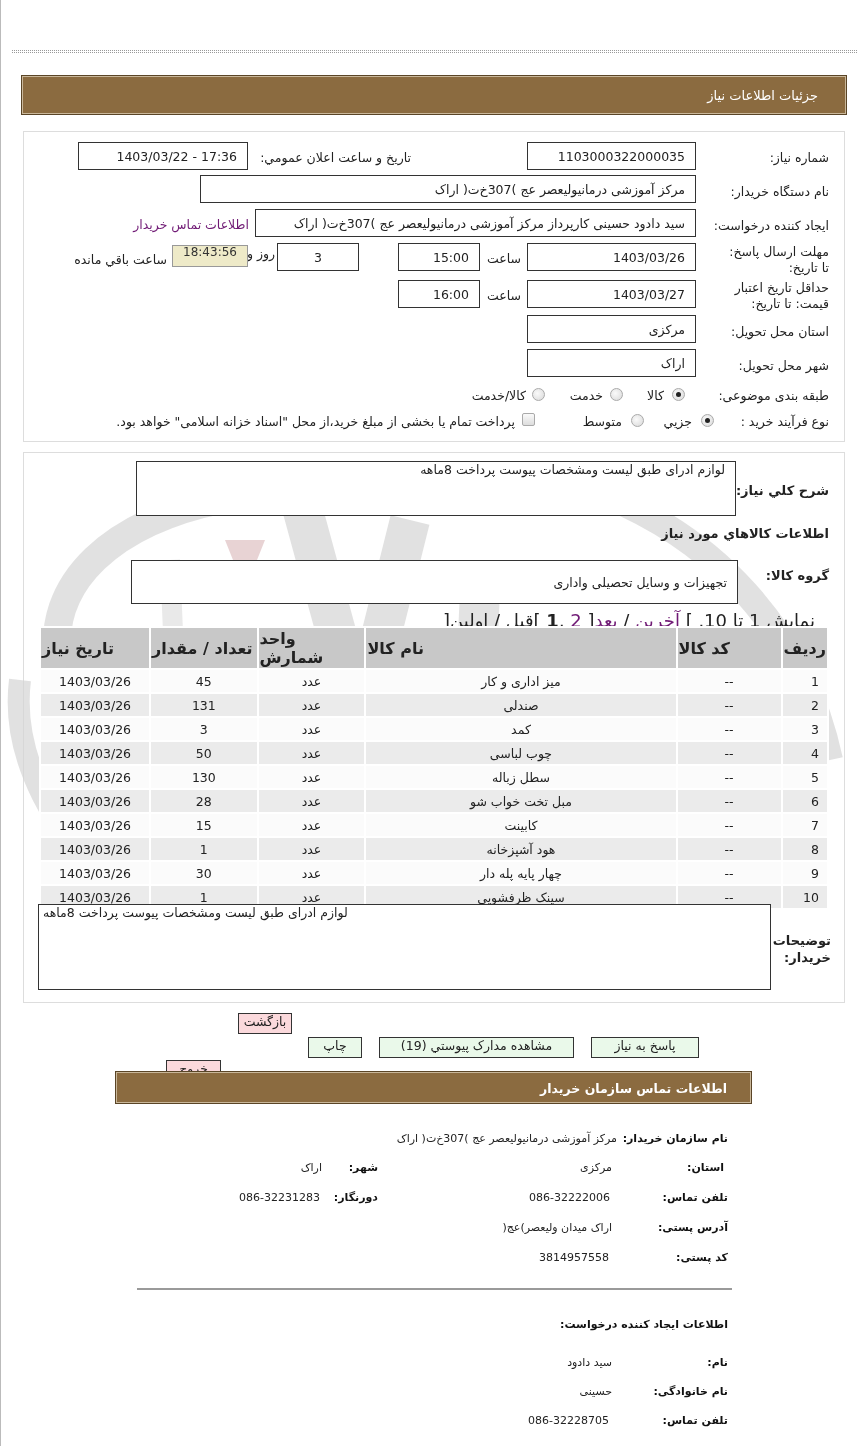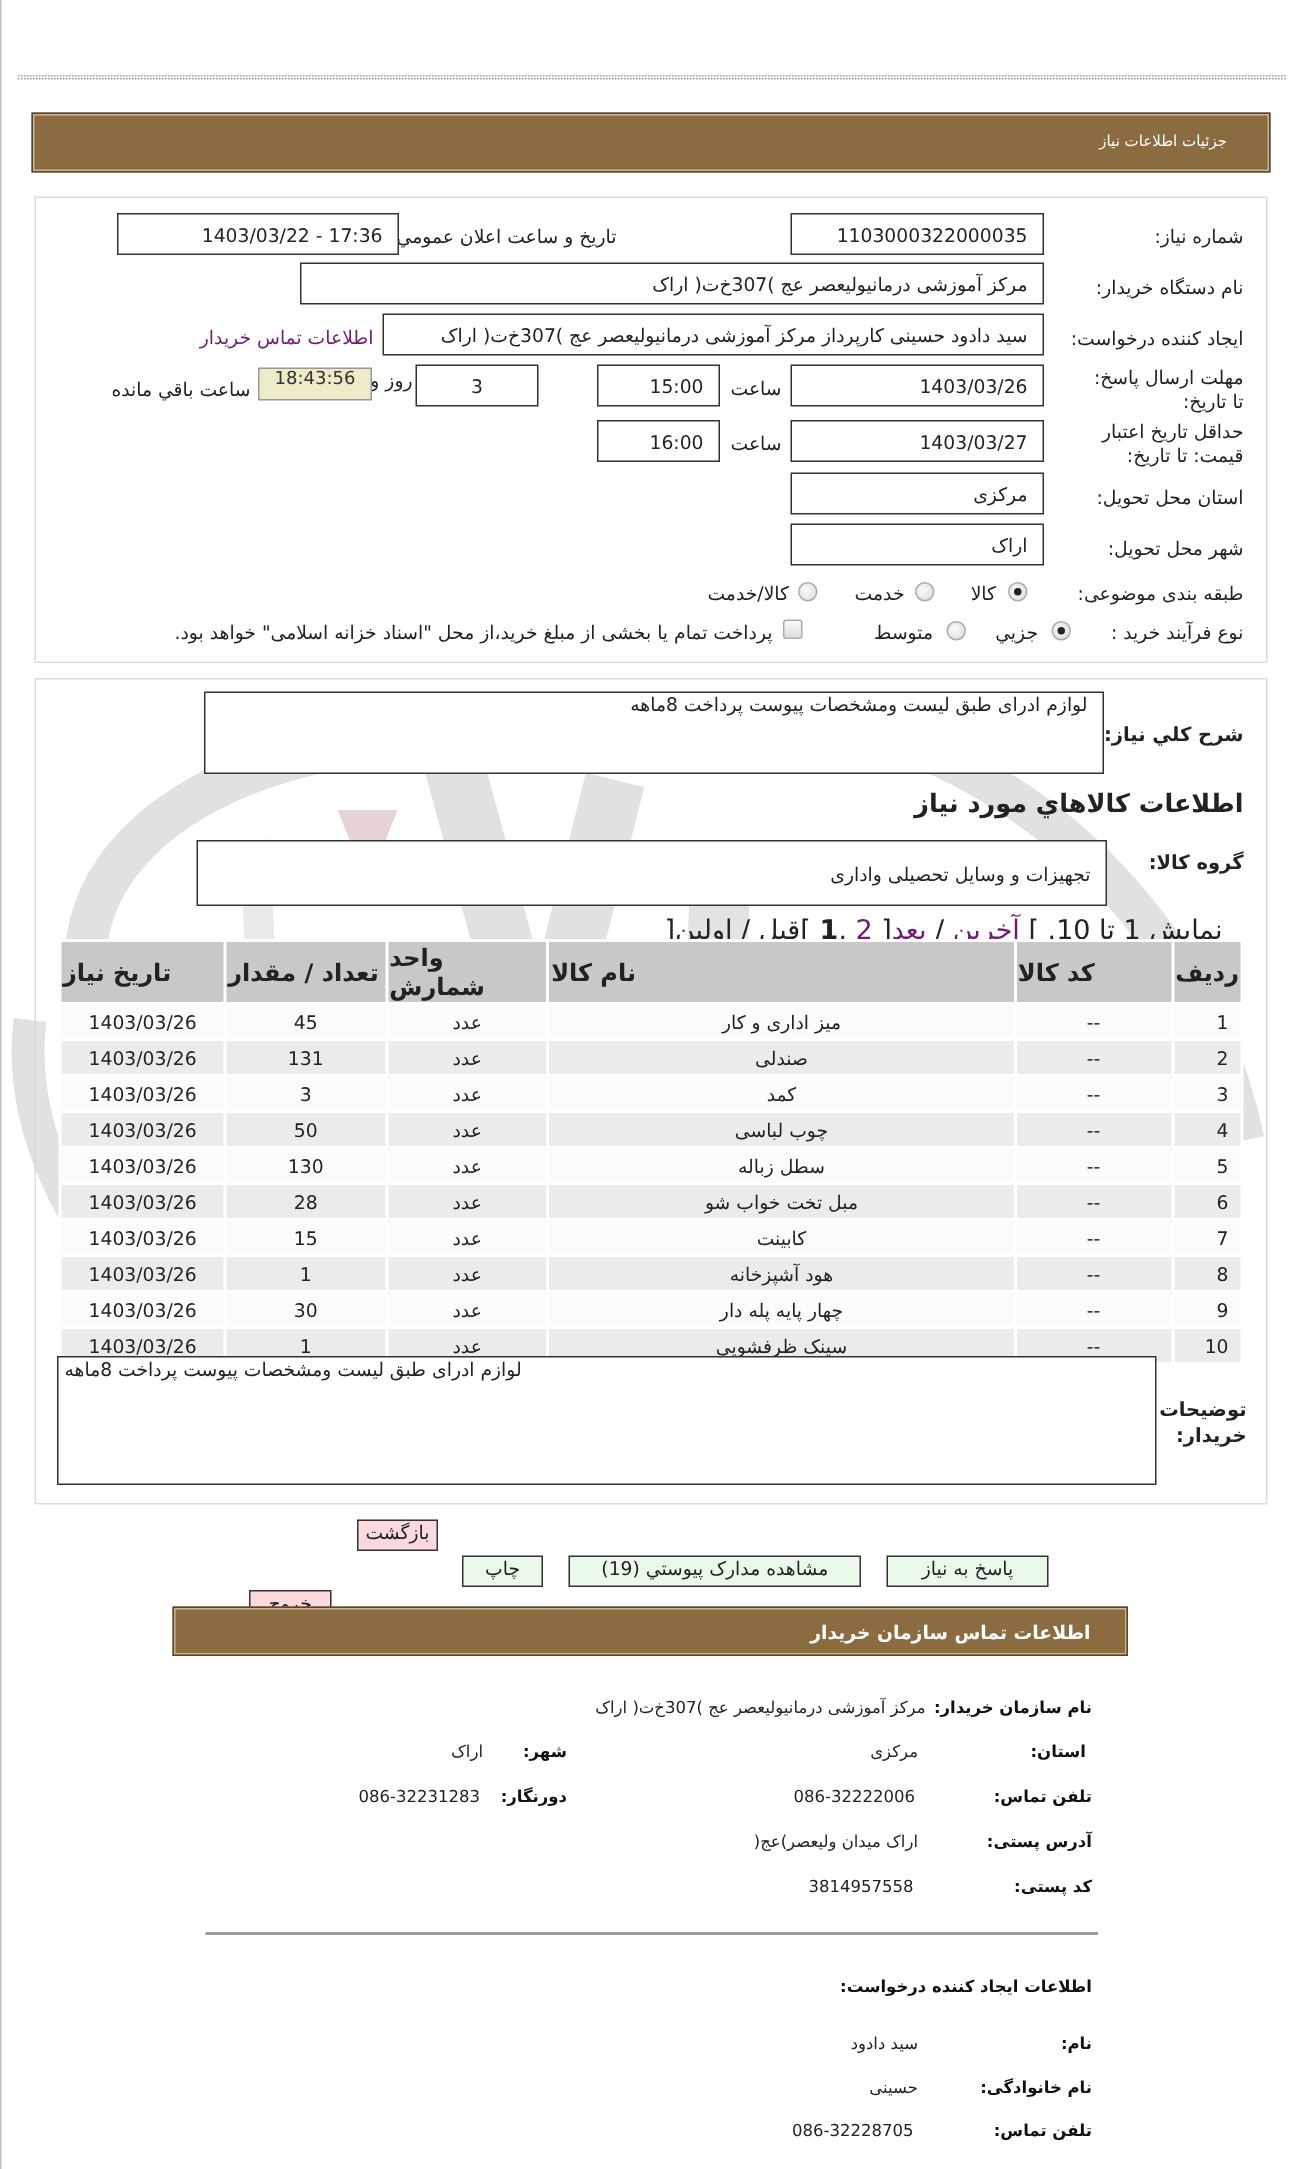--- a/index.html
+++ b/index.html
@@ -9,21 +9,21 @@
     font-family: "DejaVu Sans", sans-serif; font-size: 12px; color: #222;
   }
   .abs { position: absolute; }
   .top-rule { left: 12px; top: 50px; width: 845px; height: 3px;
     border-top: 1px dotted #999; border-bottom: 1px dotted #999; }
   .left-rule { left: 0; top: 0; width: 1px; height: 1446px; background: #bbb; }
 
   .brown-header { background: #8b6b40; color: #fff; border: 1px solid #5a4527;
     box-shadow: 0 0 0 1px #c9b79a inset; }
   .brown-header span { position: absolute; right: 28px; top: 50%; transform: translateY(-50%);
-    font-size: 10px; }
+    font-size: 13px; }
   .panel { border: 1px solid #ddd; background: #fff; }
 
   .lbl { position: absolute; direction: rtl; text-align: right; font-size: 12.5px; color: #222; white-space: nowrap; }
   .box { position: absolute; border: 1px solid #333; background: #fff; direction: rtl;
     font-size: 12.5px; padding: 0 10px; display: flex; align-items: center; white-space: nowrap; overflow: hidden; }
   .box.center { justify-content: center; padding: 0; }
   .box.ltr { direction: ltr; justify-content: flex-end; }
   .timer { position: absolute; background: #eeeac8; border: 1px solid #999; font-size: 12px;
     display: flex; justify-content: center; align-items: flex-start; line-height: 12px; color: #333; }
   .link { color: #701a75; text-decoration: none; }
@@ -64,21 +64,21 @@
 
 <div class="abs brown-header" style="left:21px; top:75px; width:826px; height:40px;">
   <span>جزئیات اطلاعات نیاز</span>
 </div>
 
 <div class="abs panel" style="left:23px; top:131px; width:822px; height:311px;"></div>
 
 <div class="lbl" style="right:38px; top:150px;">شماره نیاز:</div>
 <div class="box ltr" style="left:527px; top:142px; width:169px; height:28px;">1103000322000035</div>
 <div class="lbl" style="right:456px; top:150px;">تاریخ و ساعت اعلان عمومي:</div>
-<div class="box ltr" style="left:78px; top:142px; width:188px; height:28px;">1403/03/22 - 17:36</div>
+<div class="box ltr" style="left:78px; top:142px; width:170px; height:28px;">1403/03/22 - 17:36</div>
 
 <div class="lbl" style="right:38px; top:184px;">نام دستگاه خریدار:</div>
 <div class="box" style="left:200px; top:175px; width:496px; height:28px;">مرکز آموزشی  درمانیولیعصر عج )307خ‌ت( اراک</div>
 
 <div class="lbl" style="right:38px; top:218px;">ایجاد کننده درخواست:</div>
 <div class="box" style="left:255px; top:209px; width:441px; height:28px;">سید دادود حسینی کارپرداز مرکز آموزشی  درمانیولیعصر عج )307خ‌ت( اراک</div>
 <a class="lbl link" style="right:618px; top:217px;" href="#">اطلاعات تماس خریدار</a>
 
 <div class="lbl" style="right:38px; top:244px; width:100px; white-space:normal; line-height:16px;">مهلت ارسال پاسخ: تا تاریخ:</div>
 <div class="box ltr" style="left:527px; top:243px; width:169px; height:28px;">1403/03/26</div>
@@ -126,21 +126,21 @@
   <path d="M 300 40 L 360 260 L 410 60" stroke="#d4d4d4" stroke-width="40" fill="none" opacity="0.7"></path>
   <path d="M 225 80 L 265 80 L 245 130 Z" fill="#d9b6b8" opacity="0.6"></path>
   <path d="M 480 130 L 470 360" stroke="#d4d4d4" stroke-width="40" fill="none" opacity="0.65"></path>
   <path d="M 560 170 L 600 420" stroke="#d4d4d4" stroke-width="28" fill="none" opacity="0.6"></path>
   <path d="M 170 100 L 180 340" stroke="#d4d4d4" stroke-width="20" fill="none" opacity="0.5"></path>
 </svg>
 
 <div class="lbl bold" style="right:38px; top:483px; font-size:13px;">شرح کلي نیاز:</div>
 <div class="box" style="left:136px; top:461px; width:600px; height:55px; align-items:flex-start; padding-top:0;">لوازم ادرای طبق لیست ومشخصات پیوست پرداخت 8ماهه</div>
 
-<div class="lbl bold" style="right:38px; top:526px; font-size:17px;">اطلاعات کالاهاي مورد نیاز</div>
+<div class="lbl bold" style="right:38px; top:526px; font-size:13px;">اطلاعات کالاهاي مورد نیاز</div>
 
 <div class="lbl bold" style="right:38px; top:568px; font-size:13px;">گروه کالا:</div>
 <div class="box" style="left:131px; top:560px; width:607px; height:44px;">تجهیزات و وسایل تحصیلی واداری</div>
 
 <div class="pager">
   <span>نمایش 1 تا 10. ]</span>
   <a class="link" href="#">آخرین</a><span> / </span><a class="link" href="#">بعد</a><span>[ </span><a class="link" href="#">2</a><span> ,</span><b>1</b><span> ]قبل / اولین[</span>
 </div>
 
 <table class="items">

